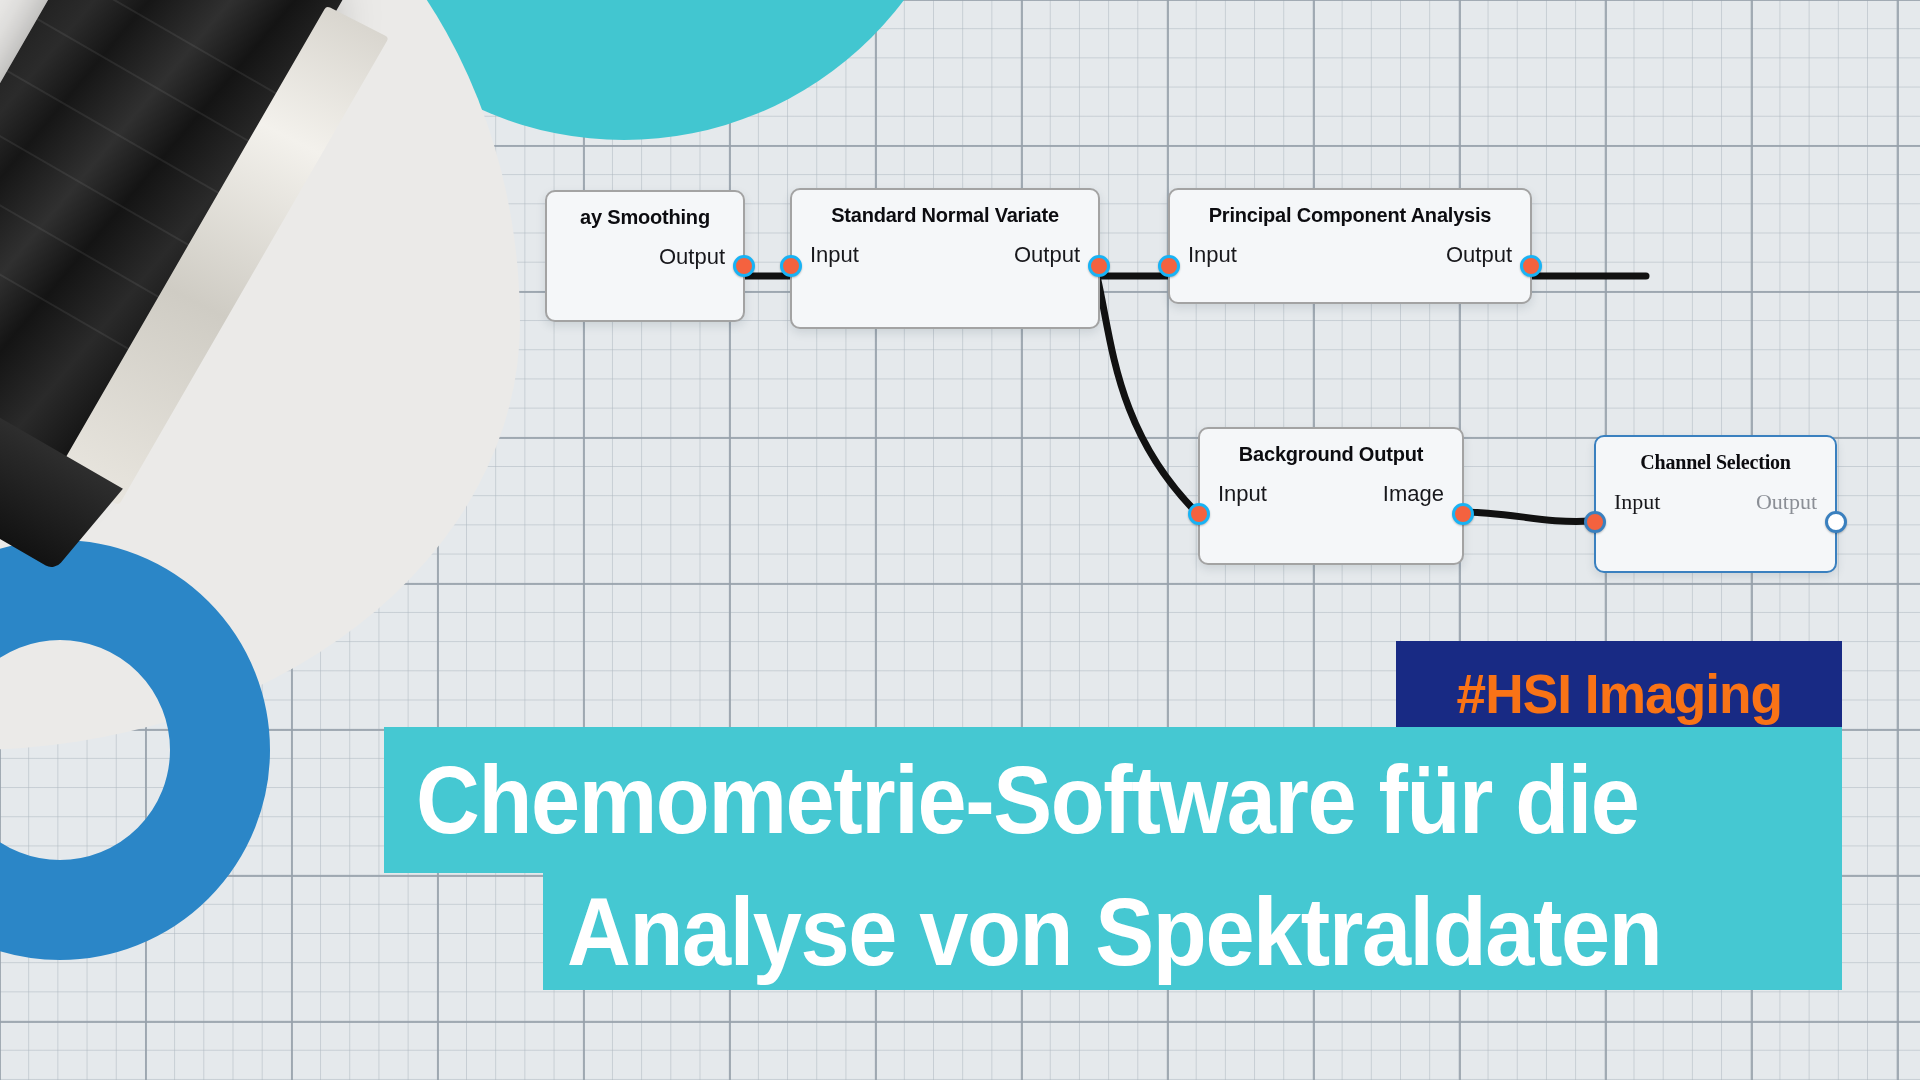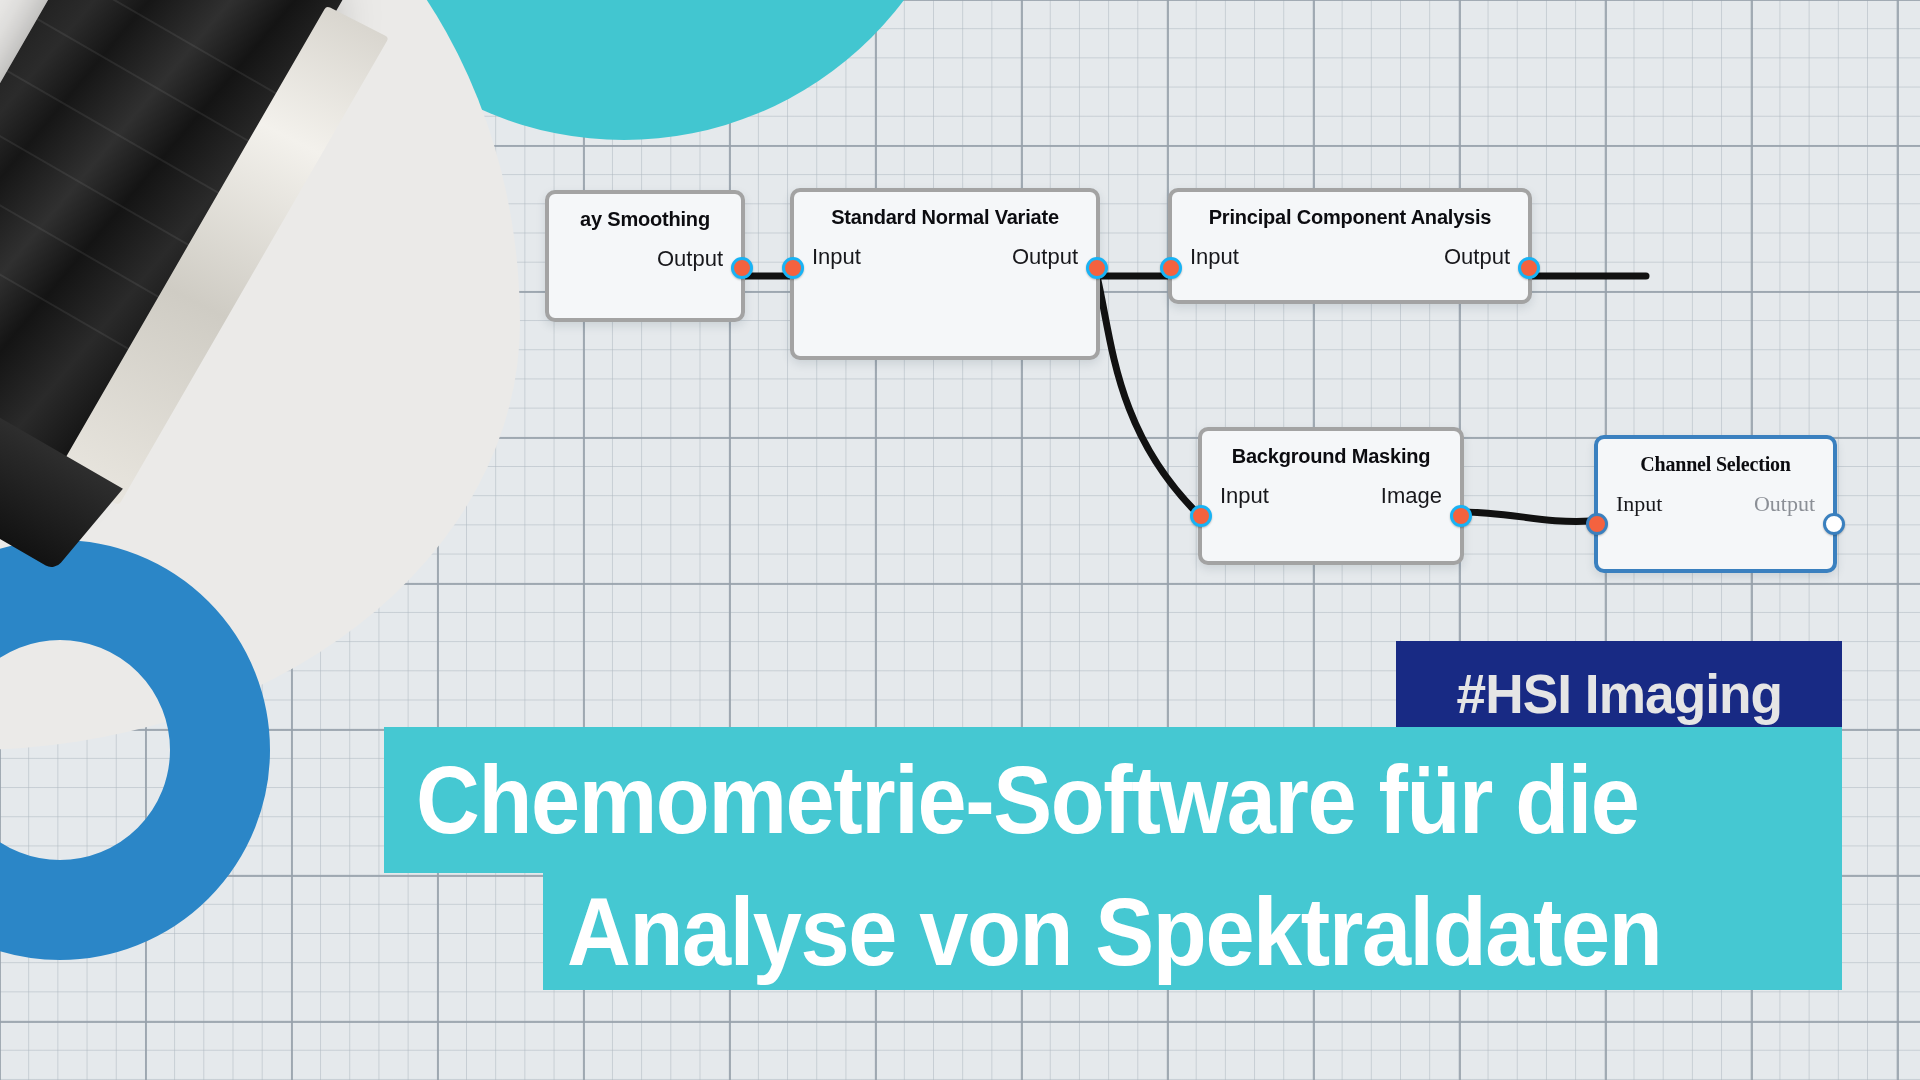--- a/index.html
+++ b/index.html
@@ -69,21 +69,21 @@
 
   
   .ring-blue{
     position:absolute;left:-150px;top:540px;width:420px;height:420px;border-radius:50%;
     border:100px solid #2b86c7;box-sizing:border-box;
   }
 
   
   .nodes{position:absolute;inset:0;}
   .node{
-    position:absolute;background:#f5f7f9;border:4px solid #a3a3a3;border-radius:10px;
+    position:absolute;background:#f5f7f9;border:2px solid #a3a3a3;border-radius:10px;
     box-shadow:0 4px 10px rgba(40,60,80,.13);
     box-sizing:border-box;
   }
   .node .title{
     position:absolute;left:0;right:0;top:14px;text-align:center;
     font-weight:bold;font-size:20px;color:#0c0c10;letter-spacing:-.2px;
     white-space:nowrap;
   }
   .node .ports{
     position:absolute;left:18px;right:18px;top:52px;
@@ -101,21 +101,21 @@
   .node.display{border-color:#c930d8;}
   .node.display .port{border-color:#c930d8;}
   .node.channel{border-color:#3a80bf;font-family:Liberation Serif, serif;}
   .node.channel .port{border-color:#3a80bf;}
   .port.empty{background:#ffffff;}
 
   .wires{position:absolute;inset:0;pointer-events:none;}
 
   
   .badge{
-    position:absolute;background:#182a84;color:#e5e5e5;
+    position:absolute;background:#182a84;color:#f97316;
     font-weight:bold;letter-spacing:-1px;
     display:flex;align-items:center;justify-content:center;
   }
   .band{
     position:absolute;background:#45c8d2;color:#ffffff;
     font-weight:bold;letter-spacing:-1.5px;
     display:flex;align-items:center;
     white-space:nowrap;
   }
   .band .txt{transform:scaleX(.92);transform-origin:left center;}
@@ -160,21 +160,21 @@
 
     <div class="node" style="left:545px;top:190px;width:200px;height:132px;">
       <div class="title">ay Smoothing</div>
       <div class="ports">
         <span></span>
         <span class="plabel">Output</span>
       </div>
       <div class="port right" style="top:63px;"></div>
     </div>
 
-    <div class="node" style="left:790px;top:188px;width:310px;height:172px;">
+    <div class="node" style="left:790px;top:188px;width:310px;height:141px;">
       <div class="title">Standard Normal Variate</div>
       <div class="ports">
         <span class="plabel">Input</span>
         <span class="plabel">Output</span>
       </div>
       <div class="port left" style="top:65px;"></div>
       <div class="port right" style="top:65px;"></div>
     </div>
 
     <div class="node" style="left:1168px;top:188px;width:364px;height:116px;">
@@ -182,21 +182,21 @@
       <div class="ports">
         <span class="plabel">Input</span>
         <span class="plabel">Output</span>
       </div>
       <div class="port left" style="top:65px;"></div>
       <div class="port right" style="top:65px;"></div>
     </div>
 
 
     <div class="node" style="left:1198px;top:427px;width:266px;height:138px;">
-      <div class="title">Background Masking</div>
+      <div class="title">Background Output</div>
       <div class="ports">
         <span class="plabel">Input</span>
         <span class="plabel">Image</span>
       </div>
       <div class="port left" style="top:74px;"></div>
       <div class="port right" style="top:74px;"></div>
     </div>
 
     <div class="node channel" style="left:1594px;top:435px;width:243px;height:138px;">
       <div class="title">Channel Selection</div>

